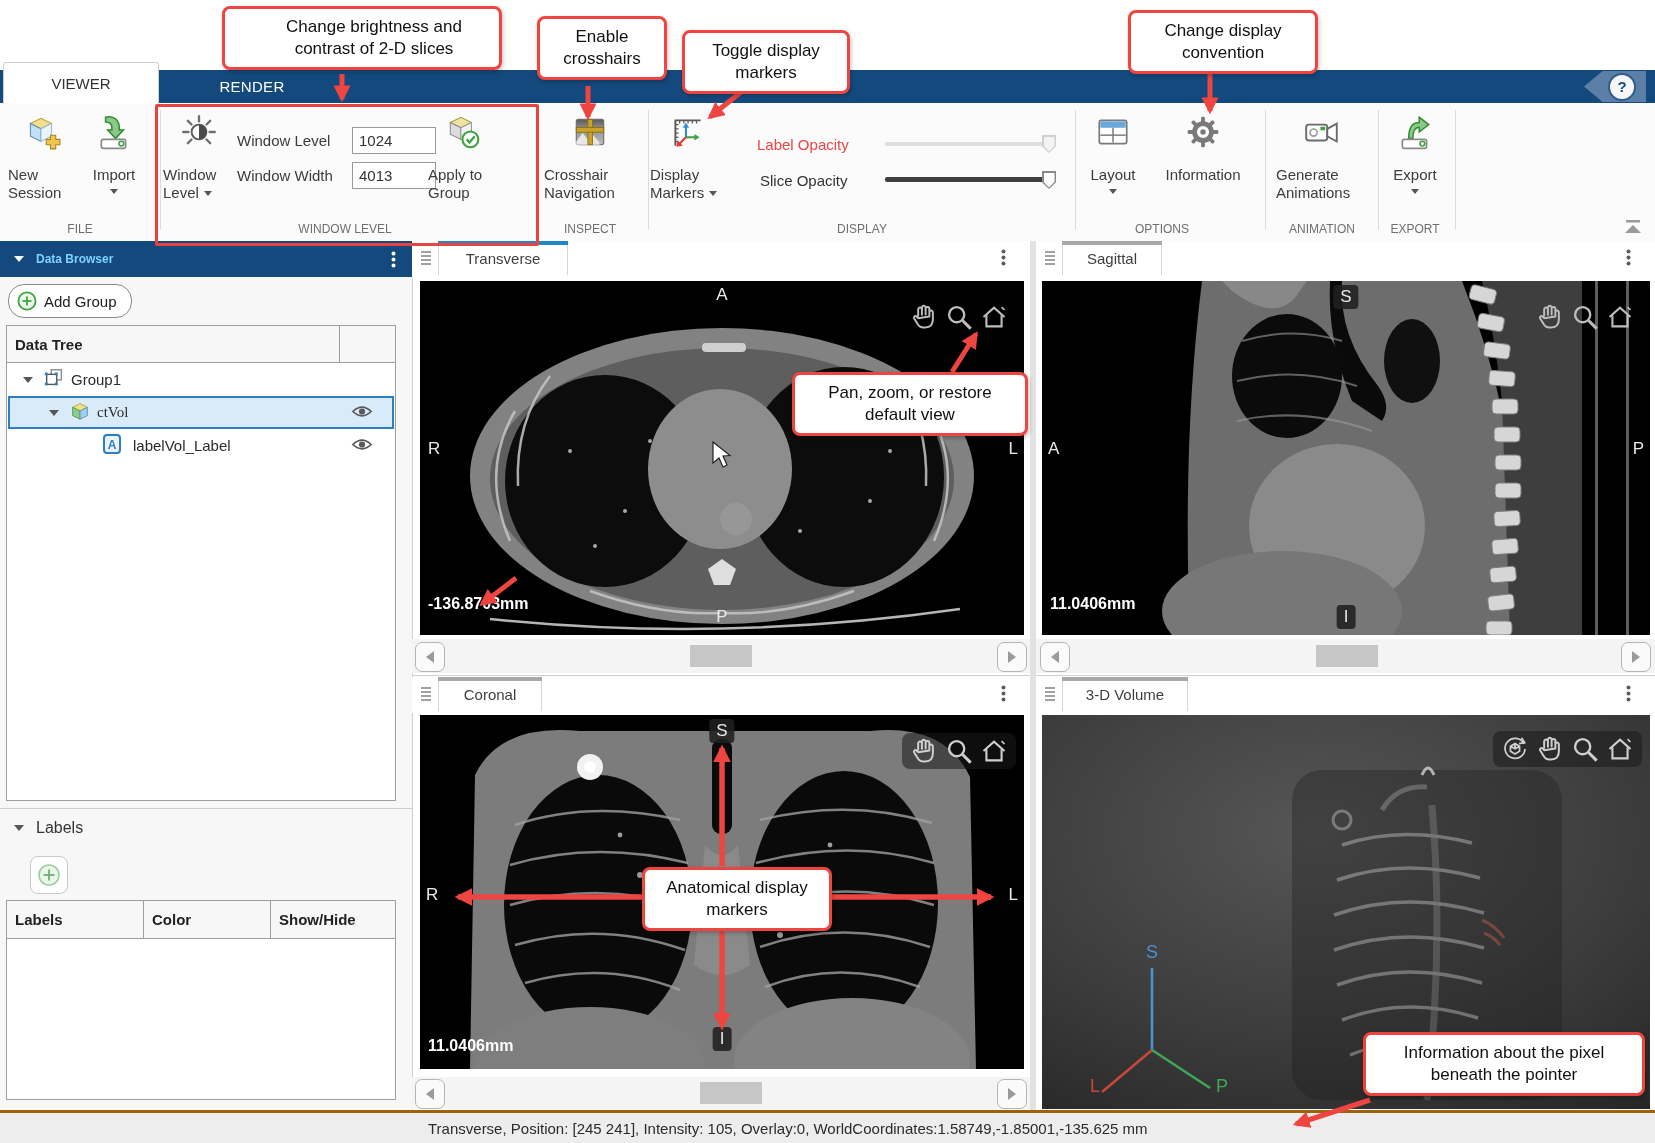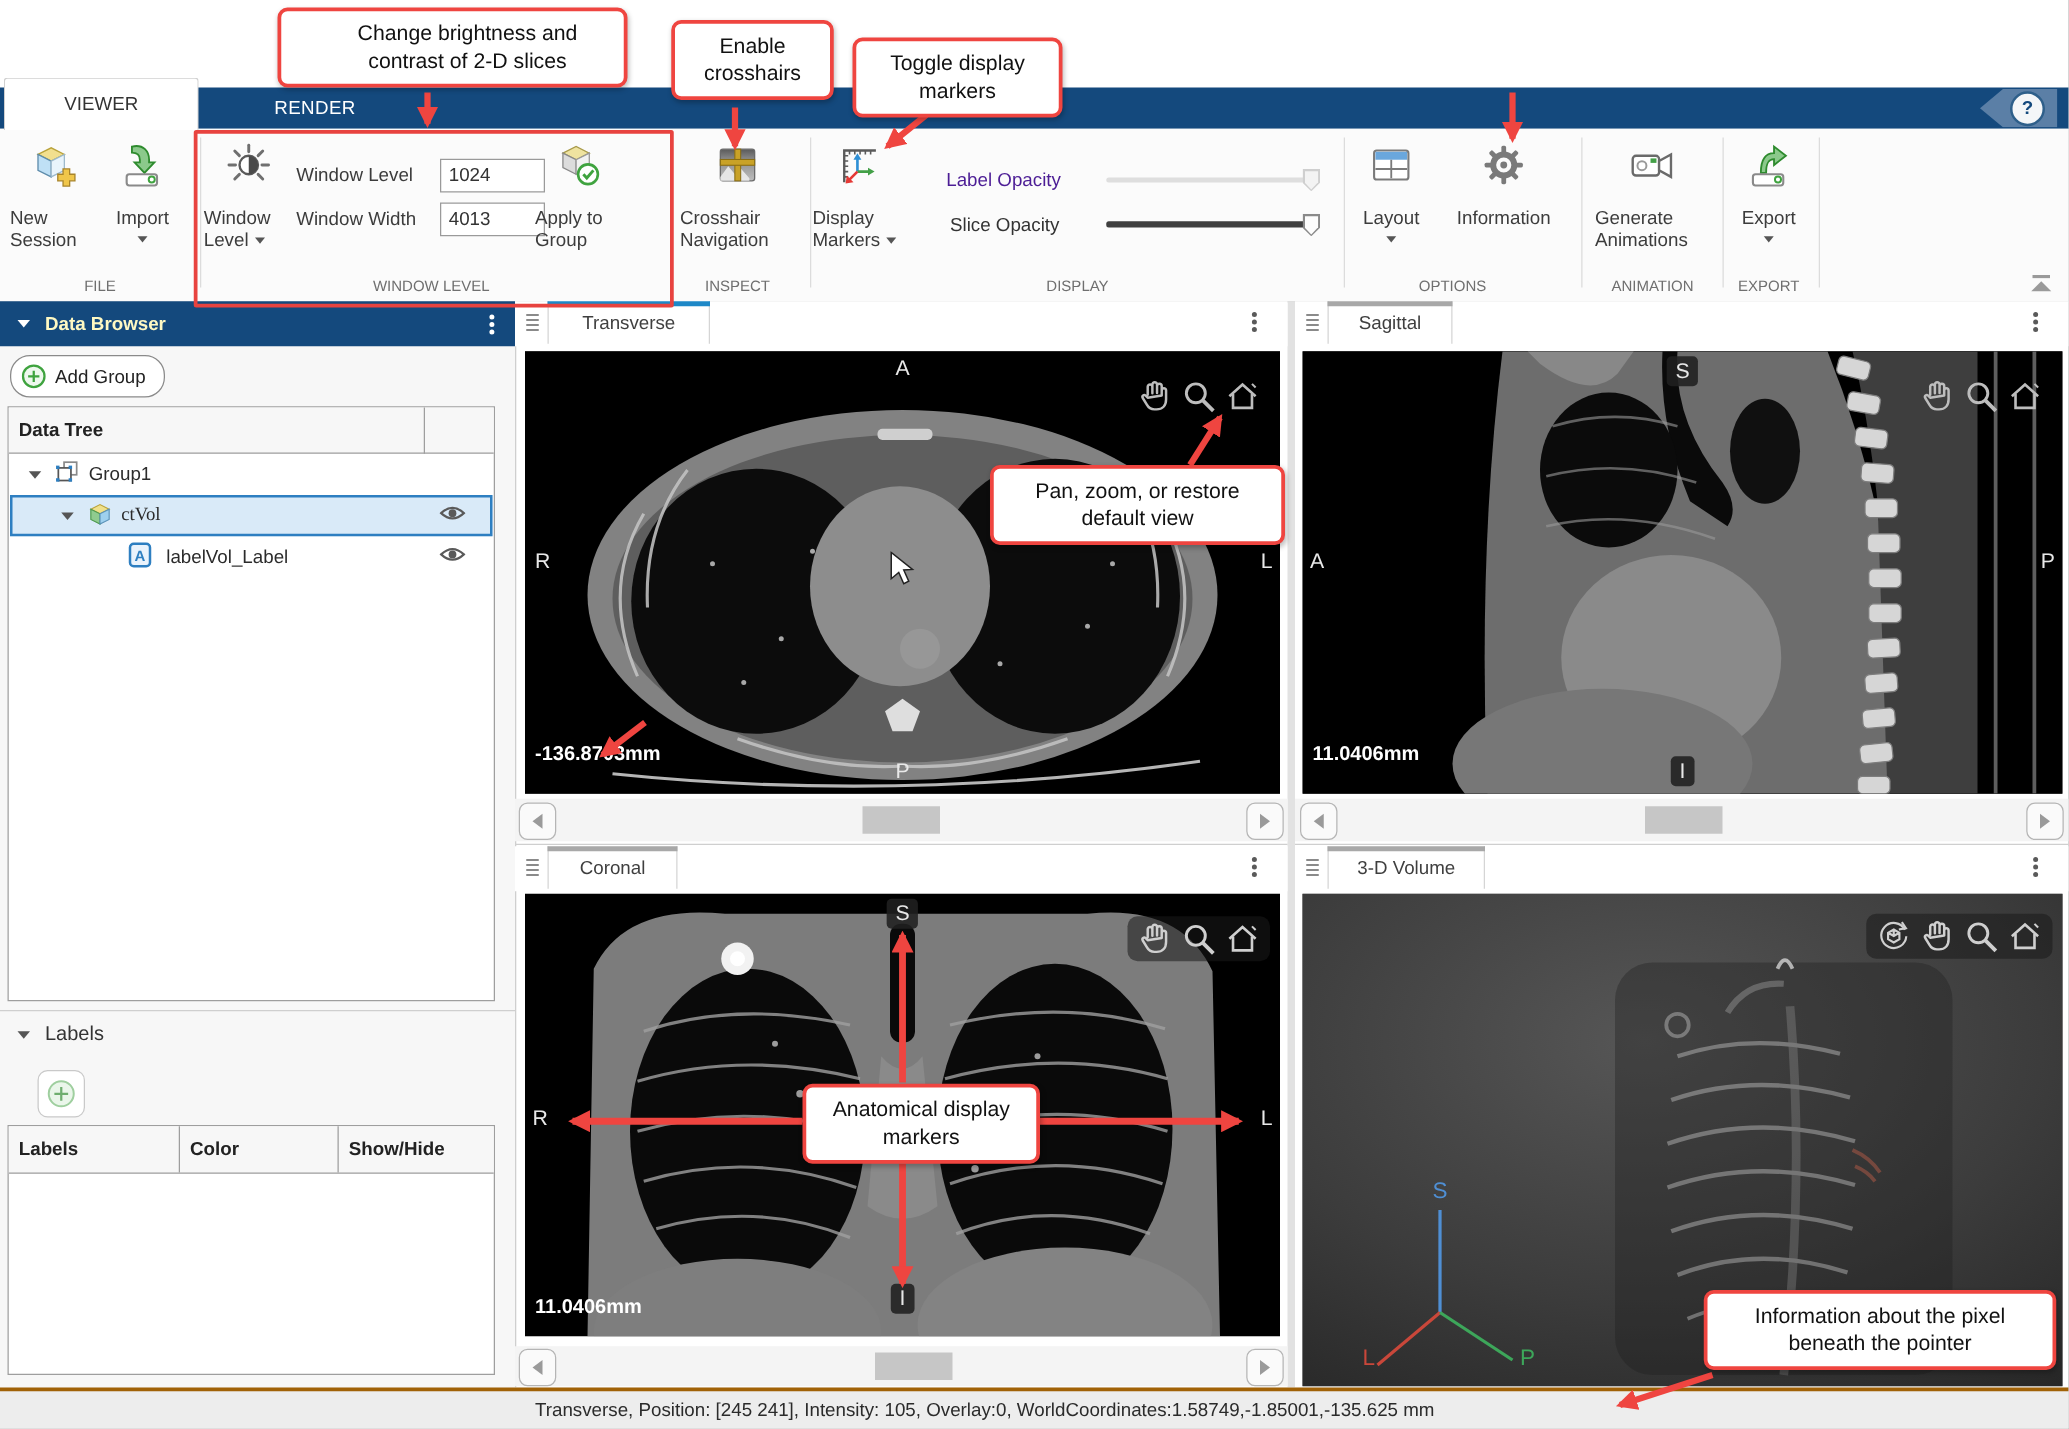--- a/index.html
+++ b/index.html
@@ -38,22 +38,22 @@
   .sthumb i{position:absolute;left:1.5px;top:1.5px;right:1.5px;bottom:1.5px;display:block;
       clip-path:polygon(0 0,100% 0,100% 62%,50% 100%,0 62%);}
   .redbox{position:absolute;left:155px;top:104px;width:378px;height:136px;border:3px solid #e8433f;
       border-radius:2px;z-index:20;pointer-events:none;}
   
   .callout{position:absolute;background:#fff;border:3px solid #ef4540;border-radius:8px;padding:7px 12px;
       font-size:17px;line-height:1.3;color:#111;text-align:center;z-index:60;box-shadow:1px 2px 4px rgba(0,0,0,.25);}
   .rarr{position:absolute;z-index:59;pointer-events:none;}
   
   .lpanel{position:absolute;left:0;top:241px;width:412px;height:869px;background:#f7f7f7;border-right:1px solid #cfcfcf;}
-  .dbhead{position:absolute;left:0;top:0;width:412px;height:36px;background:#14497d;color:#fef9c3;
-      display:flex;align-items:center;font-size:15px;font-weight:bold;}
+  .dbhead{position:absolute;left:0;top:0;width:412px;height:36px;background:#14497d;color:#7dd3fc;
+      display:flex;align-items:center;font-size:12px;font-weight:bold;}
   .wcaret{width:0;height:0;border-left:5px solid transparent;border-right:5px solid transparent;
       border-top:6px solid #fff;margin:0 12px 0 14px;}
   .gcaret{width:0;height:0;border-left:5px solid transparent;border-right:5px solid transparent;
       border-top:6px solid #555;}
   .addgrp{position:absolute;left:8px;top:43px;height:32px;padding:0 14px 0 8px;border:1px solid #8a8a8a;
       border-radius:16px;background:#fff;display:flex;align-items:center;gap:7px;font-size:15px;color:#222;}
   .treetbl{position:absolute;left:6px;top:84px;width:390px;height:476px;background:#fff;border:1px solid #9e9e9e;box-sizing:border-box;}
   .treehead{position:absolute;left:0;top:0;right:0;height:37px;background:#f7f7f7;border-bottom:1px solid #9e9e9e;
       display:flex;align-items:center;font-weight:bold;font-size:15px;color:#222;padding-left:8px;box-sizing:border-box;}
   .trow{position:absolute;left:0;right:0;height:33px;display:flex;align-items:center;font-size:15px;color:#2b2b2b;}
@@ -217,21 +217,21 @@
             <polygon points="17,9 14,14 20,14" fill="#2e8fd5"></polygon>
             <line x1="17" y1="23" x2="27" y2="23" stroke="#43a047"></line>
             <polygon points="30,23 25,20 25,26" fill="#43a047"></polygon>
             <line x1="17" y1="23" x2="10" y2="30" stroke="#e53935"></line>
             <polygon points="8,32 9,26 14,31" fill="#e53935"></polygon>
           </g>
         </svg>
     </span>
     <div class="blabel"><span>Display Markers</span><span class="caret"></span></div>
   </div>
-  <div class="slbl" style="left:757px;top:136px;color:#4c1d95;">Label Opacity</div>
+  <div class="slbl" style="left:757px;top:136px;color:#ef4444;">Label Opacity</div>
   <div class="strack" style="left:885px;top:142px;width:168px;background:#dedede;">
     <span class="sthumb" style="background:#cfcfcf;">
         <i style="background:#f3f3f3;"></i>
       </span>
   </div>
   <div class="slbl" style="left:760px;top:172px;color:#333;">Slice Opacity</div>
   <div class="strack" style="left:885px;top:177px;width:168px;height:5px;background:#3f3f3f;">
     <span class="sthumb" style="background:#8a8a8a;top:-6px;">
         <i style="background:#fdfdfd;"></i>
       </span>
@@ -792,20 +792,21 @@
   <div class="callout" style="left:682px;top:30px;width:138px;">Toggle display markers</div>
   <svg class="rarr" style="left:694px;top:88px;" width="54" height="40">
       <defs>
         <marker id="m3" viewBox="0 0 10 10" refX="8" refY="5" markerWidth="3.4" markerHeight="3.4" orient="auto">
           <path d="M0,0 L10,5 L0,10 z" fill="#ef4540"></path>
         </marker>
       </defs>
       <line x1="47" y1="4" x2="16" y2="29" stroke="#ef4540" stroke-width="5" marker-end="url(#m3)"></line>
     </svg>
 
+  <div class="callout" style="left:1128px;top:10px;width:160px;">Change display convention</div>
   <svg class="rarr" style="left:1199px;top:72px;" width="22" height="48">
       <defs>
         <marker id="m4" viewBox="0 0 10 10" refX="8" refY="5" markerWidth="3.4" markerHeight="3.4" orient="auto">
           <path d="M0,0 L10,5 L0,10 z" fill="#ef4540"></path>
         </marker>
       </defs>
       <line x1="11" y1="2" x2="11" y2="39" stroke="#ef4540" stroke-width="5" marker-end="url(#m4)"></line>
     </svg>
 
   <div class="callout" style="left:792px;top:372px;width:206px;">Pan, zoom, or restore default view</div>

